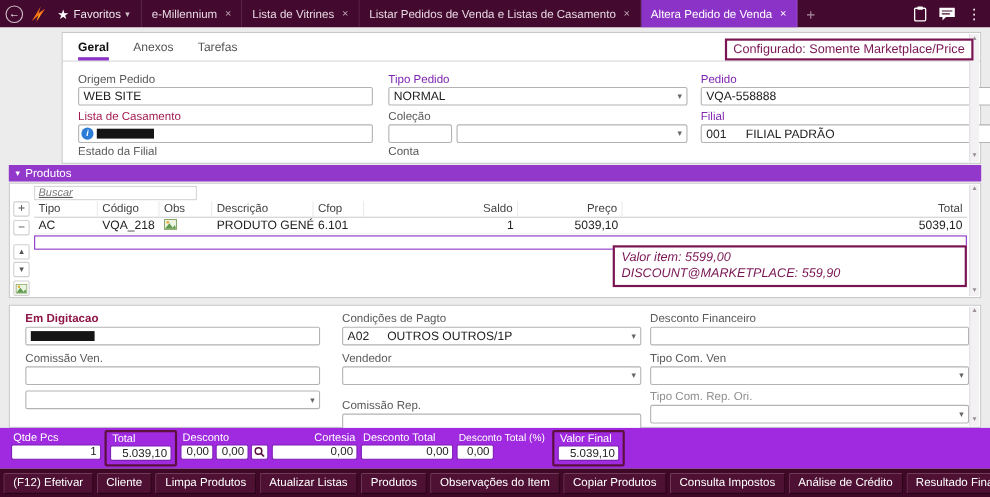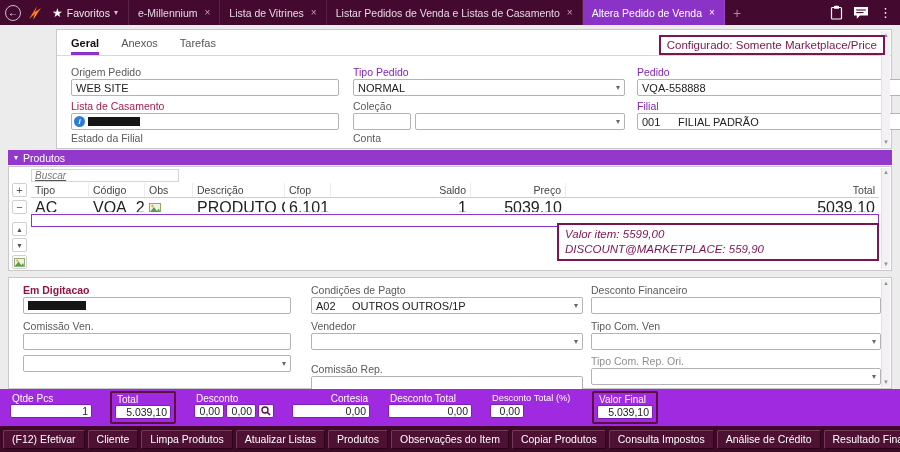--- a/index.html
+++ b/index.html
@@ -58,28 +58,28 @@
 
   
   .buscar { position:absolute; left:22px; top:2px; width:148px; height:13px; border:1px solid #d5d5d5; font-family:"Liberation Sans",sans-serif; font-style:italic; font-size:10px; color:#555; padding:0 3px; background:#fff;text-decoration:underline; }
   .buscar::placeholder { color:#777; font-style:italic; }
   .rtool { position:absolute; left:3px; width:15px; height:14px; display:flex; align-items:center; justify-content:center; font-size:11px; color:#555; background:#fff; border:1px solid #d0d0d0; border-radius:2px; cursor:pointer; line-height:1; }
   .rtool.arrow { font-size:7px; }
   .ptable { position:absolute; left:22px; top:16px; right:12px; }
   .thead, .trow { display:grid; grid-template-columns:58px 56px 48px 92px 46px 140px 95px 1fr; }
   .thead { height:15px; border-bottom:1px solid #cfcfcf; }
   .th { font-size:10.5px; color:#444; padding:1px 4px 0; border-right:1px solid #ececec; white-space:nowrap; overflow:hidden; }
-  .td { font-size:16px; color:#222; padding:1px 4px 0; white-space:nowrap; overflow:hidden; }
+  .td { font-size:11px; color:#222; padding:1px 4px 0; white-space:nowrap; overflow:hidden; }
   .num { text-align:right; }
   .trow { height:15px; border-bottom:1px solid #f2f2f2; cursor:pointer; }
   .trow.sel { border:1px solid #8c33c7; height:13px; margin-top:1px; }
   .note-box { position:absolute; right:12px; top:56px; width:322px; background:#fff; border:2px solid #7a1553; color:#7a1553; font-size:11.5px; line-height:15px; padding:2px 6px; z-index:5;font-style:italic; }
 
   
-  .totals { position:absolute; left:0; top:389px; width:900px; height:37px; background:#a02ae0; display:flex; align-items:flex-start; padding:4px 0 0 10px; gap:18px; }
+  .totals { position:absolute; left:0; top:389px; width:900px; height:37px; background:#a02ae0; display:flex; align-items:flex-start; padding:4px 0 0 10px; gap:3px; }
   .tlabel { color:#fff; font-size:10px; line-height:11px; padding-left:2px; white-space:nowrap; }
   .tlabel.right { text-align:right; padding-right:2px; }
   .tinput { height:14px; background:#fff; border:1px solid #7c1fb4; border-radius:2px; font-size:10.5px; color:#222; display:flex; align-items:center; justify-content:flex-end; padding:0 3px; }
   .tg-box { border:2px solid #5c1040; border-radius:2px; padding:1px 3px 3px; margin-top:-2px; }
   .drow { display:flex; gap:2px; }
   .magbtn { width:16px; height:14px; background:#fff; border:1px solid #7c1fb4; border-radius:2px; display:flex; align-items:center; justify-content:center; cursor:pointer; }
 
   
   .footer { position:absolute; left:0; top:426px; width:900px; height:26px; background:#3f0827; display:flex; align-items:center; padding-left:3px; gap:3px; }
   .fbtn { height:19px; padding:0 8px; display:flex; align-items:center; background:#4e1134; color:#fff; font-size:10.5px; border:1px solid #713a58; border-bottom-color:#270414; border-right-color:#270414; border-radius:2px; white-space:nowrap; cursor:pointer; }

